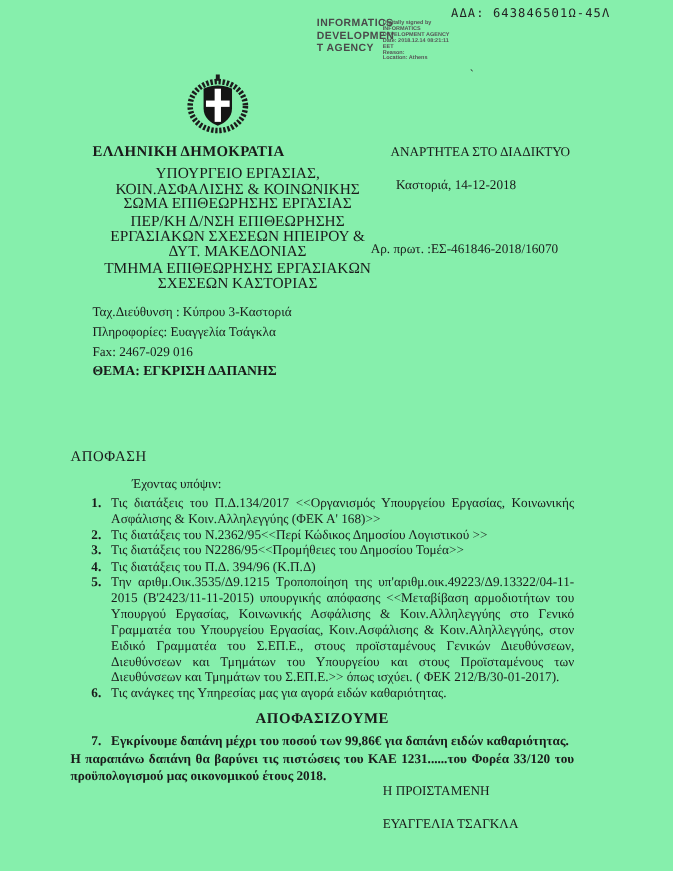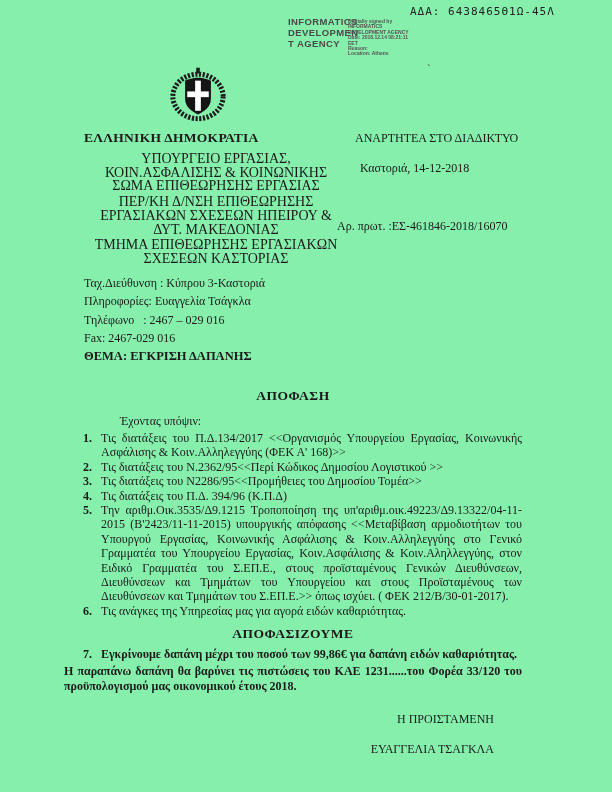--- a/index.html
+++ b/index.html
@@ -27,33 +27,33 @@
   .gap{margin-top:2px;}
   .contact{margin-top:8px;}
   .cline{font-size:12px;line-height:18.6px;white-space:pre;}
   .subject{font-size:12.5px;font-weight:bold;margin-top:1px;}
   
   .publish{position:absolute;left:355px;top:131px;font-size:12px;}
   .pdate{position:absolute;left:360px;top:161px;font-size:12px;}
   .protocol{position:absolute;left:337px;top:219px;font-size:12px;}
   
   .docbody{position:absolute;left:64px;top:388px;width:458px;}
-  .doc-title{text-align:center;font-size:13.5px;font-weight:bold;letter-spacing:.5px;}
+  .doc-title{text-align:left;font-size:13.5px;font-weight:normal;letter-spacing:.5px;margin-top:19px;}
   .preamble{font-size:12px;margin-top:10px;padding-left:56px;}
   .list{margin-top:2px;padding-left:21px;}
   .item{position:relative;padding-left:16px;font-size:12px;line-height:14.4px;
         text-align:justify;}
   .item .num{position:absolute;left:-2px;top:0;font-weight:bold;}
   .resolve-title{text-align:center;font-size:13.5px;font-weight:bold;margin-top:8px;letter-spacing:.5px;}
   .item7{position:relative;margin-top:5px;padding-left:37px;font-size:12px;line-height:15px;
          font-weight:bold;text-align:justify;}
   .item7 .num{position:absolute;left:19px;top:0;}
   .budget{font-size:12px;line-height:15px;font-weight:bold;text-align:justify;margin-top:2px;}
   
-  .sig{position:absolute;left:348px;top:712px;width:146px;text-align:right;font-size:12px;}
+  .sig{position:absolute;left:348px;top:712px;width:146px;text-align:left;font-size:12px;}
   .sig-name{margin-top:15px;}
 </style>
 </head>
 <body>
 
 <div class="page">
 
   <div class="ada">ΑΔΑ: 6438465Θ1Ω-45Λ</div>
 
   <div class="stamp">
@@ -91,21 +91,20 @@
     <div class="agline">ΚΟΙΝ.ΑΣΦΑΛΙΣΗΣ  &amp; ΚΟΙΝΩΝΙΚΗΣ</div>
     <div class="agline">ΣΩΜΑ ΕΠΙΘΕΩΡΗΣΗΣ ΕΡΓΑΣΙΑΣ</div>
     <div class="agline gap">ΠΕΡ/ΚΗ Δ/ΝΣΗ  ΕΠΙΘΕΩΡΗΣΗΣ</div>
     <div class="agline">ΕΡΓΑΣΙΑΚΩΝ ΣΧΕΣΕΩΝ ΗΠΕΙΡΟΥ &amp;</div>
     <div class="agline">ΔΥΤ. ΜΑΚΕΔΟΝΙΑΣ</div>
     <div class="agline gap">ΤΜΗΜΑ ΕΠΙΘΕΩΡΗΣΗΣ ΕΡΓΑΣΙΑΚΩΝ</div>
     <div class="agline">ΣΧΕΣΕΩΝ  ΚΑΣΤΟΡΙΑΣ</div>
     <div class="contact">
       <div class="cline">Ταχ.Διεύθυνση : Κύπρου 3-Καστοριά</div>
       <div class="cline">Πληροφορίες: Ευαγγελία Τσάγκλα</div>
-      <div class="cline">Τηλέφωνο   : 2467 – 029 016</div>
       <div class="cline">Fax: 2467-029 016</div>
     </div>
     <div class="subject">ΘΕΜΑ: ΕΓΚΡΙΣΗ ΔΑΠΑΝΗΣ</div>
   </div>
 
   <div class="publish">ΑΝΑΡΤΗΤΕΑ ΣΤΟ ΔΙΑΔΙΚΤΥΟ</div>
   <div class="pdate">Καστοριά, 14-12-2018</div>
   <div class="protocol">Αρ. πρωτ. :ΕΣ-461846-2018/16070</div>
 
   <div class="docbody">

